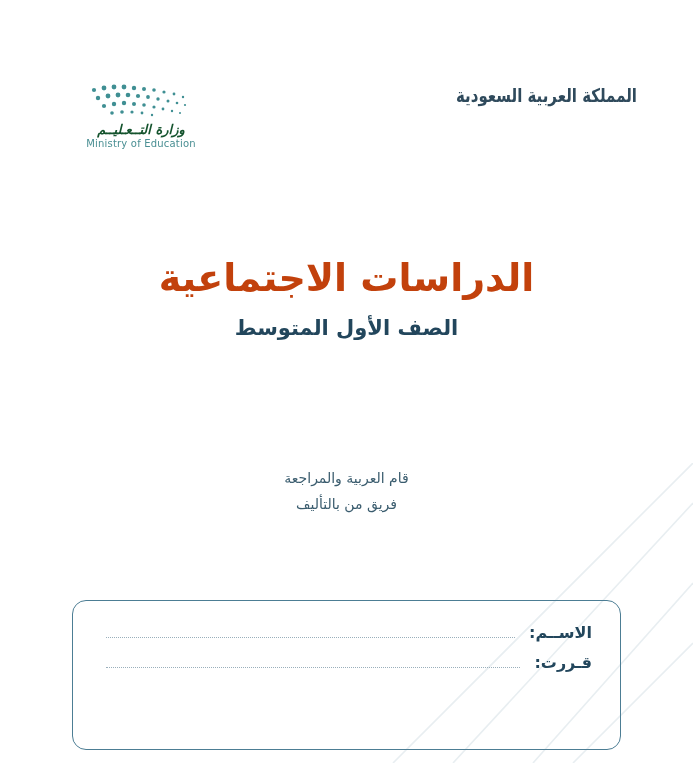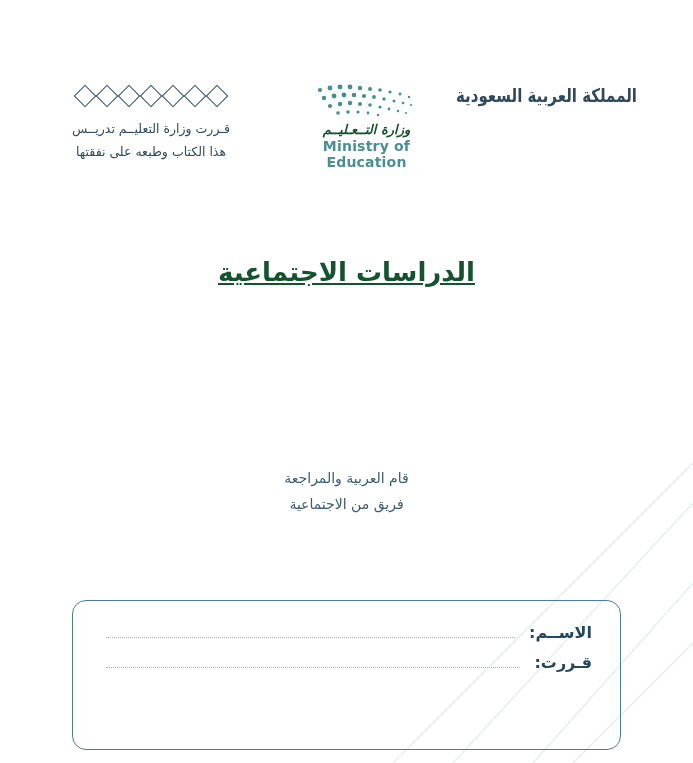--- a/index.html
+++ b/index.html
@@ -82,25 +82,24 @@
   }
   .ministry-ar {
     font-size: 13px;
     font-weight: bold;
     color: #14532d;
     letter-spacing: 1px;
     margin-bottom: 1px;
     font-style: italic;
   }
   .ministry-en {
-    font-size: 14px;
+    font-size: 10px;
     color: #4a8f93;
     letter-spacing: 0.2px;
     direction: ltr;
-    font-weight: bold;
   }
 
   
   .approval {
     width: 190px;
     text-align: center;
     padding-top: 4px;
   }
   .diamonds {
     display: flex;
@@ -126,26 +125,25 @@
   
   .title-block {
     position: absolute;
     top: 258px;
     left: 0;
     right: 0;
     text-align: center;
     z-index: 2;
   }
   .main-title {
-    font-size: 26px;
-    font-weight: bold;
-    color: #14532d;
+    font-size: 38px;
+    font-weight: bold;
+    color: #c2410c;
     letter-spacing: -0.5px;
     line-height: 1.1;
-    text-decoration: underline;
   }
   .sub-title {
     margin-top: 16px;
     font-size: 21px;
     font-weight: bold;
     color: #22465c;
   }
 
   
   .authors {
@@ -255,43 +253,31 @@
               <circle cx="46" cy="28" r="1.6"></circle>
             <circle cx="56" cy="29" r="1.4"></circle>
               <circle cx="66" cy="31" r="1.2"></circle>
           </g>
         </svg>
       </div>
       <div class="ministry-ar">وزارة التــعـليــم</div>
       <div class="ministry-en">Ministry of Education</div>
     </div>
 
-    <div class="approval">
-      <div class="diamonds">
-        <span class="diamond"></span>
-        <span class="diamond"></span>
-        <span class="diamond"></span>
-        <span class="diamond"></span>
-        <span class="diamond"></span>
-        <span class="diamond"></span>
-        <span class="diamond"></span>
-      </div>
-      <div class="approval-line">قـررت وزارة التعليــم تدريــس</div>
-      <div class="approval-line">هذا الكتاب وطبعه على نفقتها</div>
-    </div>
 
   </div>
 
   <div class="title-block">
     <div class="main-title">الدراسات الاجتماعية</div>
+    <div class="sub-title">الصف الأول المتوسط</div>
   </div>
 
   <div class="authors">
     <div>قام العربية والمراجعة</div>
-    <div>فريق من الاجتماعية</div>
+    <div>فريق من بالتأليف</div>
   </div>
 
   <div class="namebox">
 
     <div class="field-row">
       <span class="field-label">الاســم:</span>
       <span class="field-dots"></span>
     </div>
 
     <div class="field-row">

